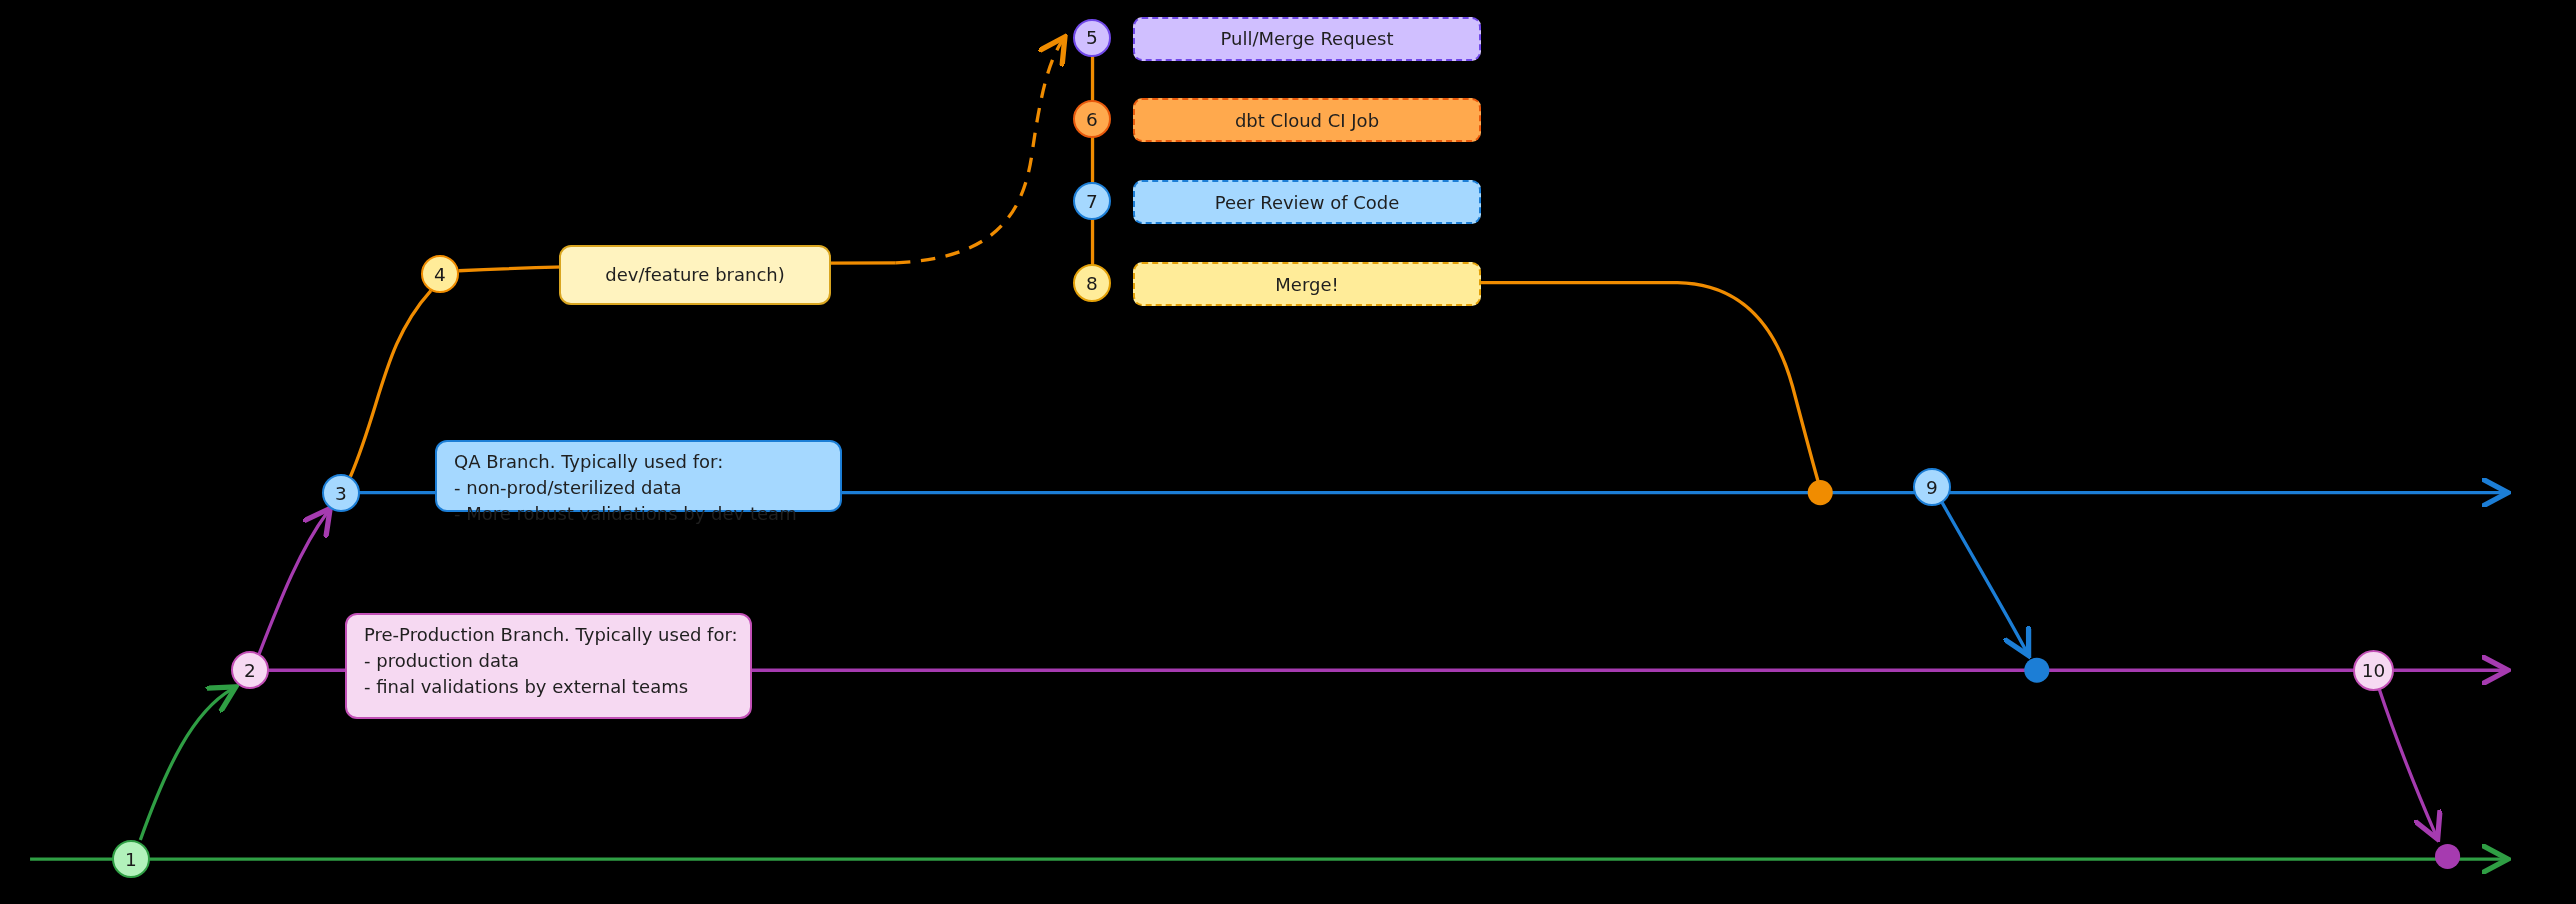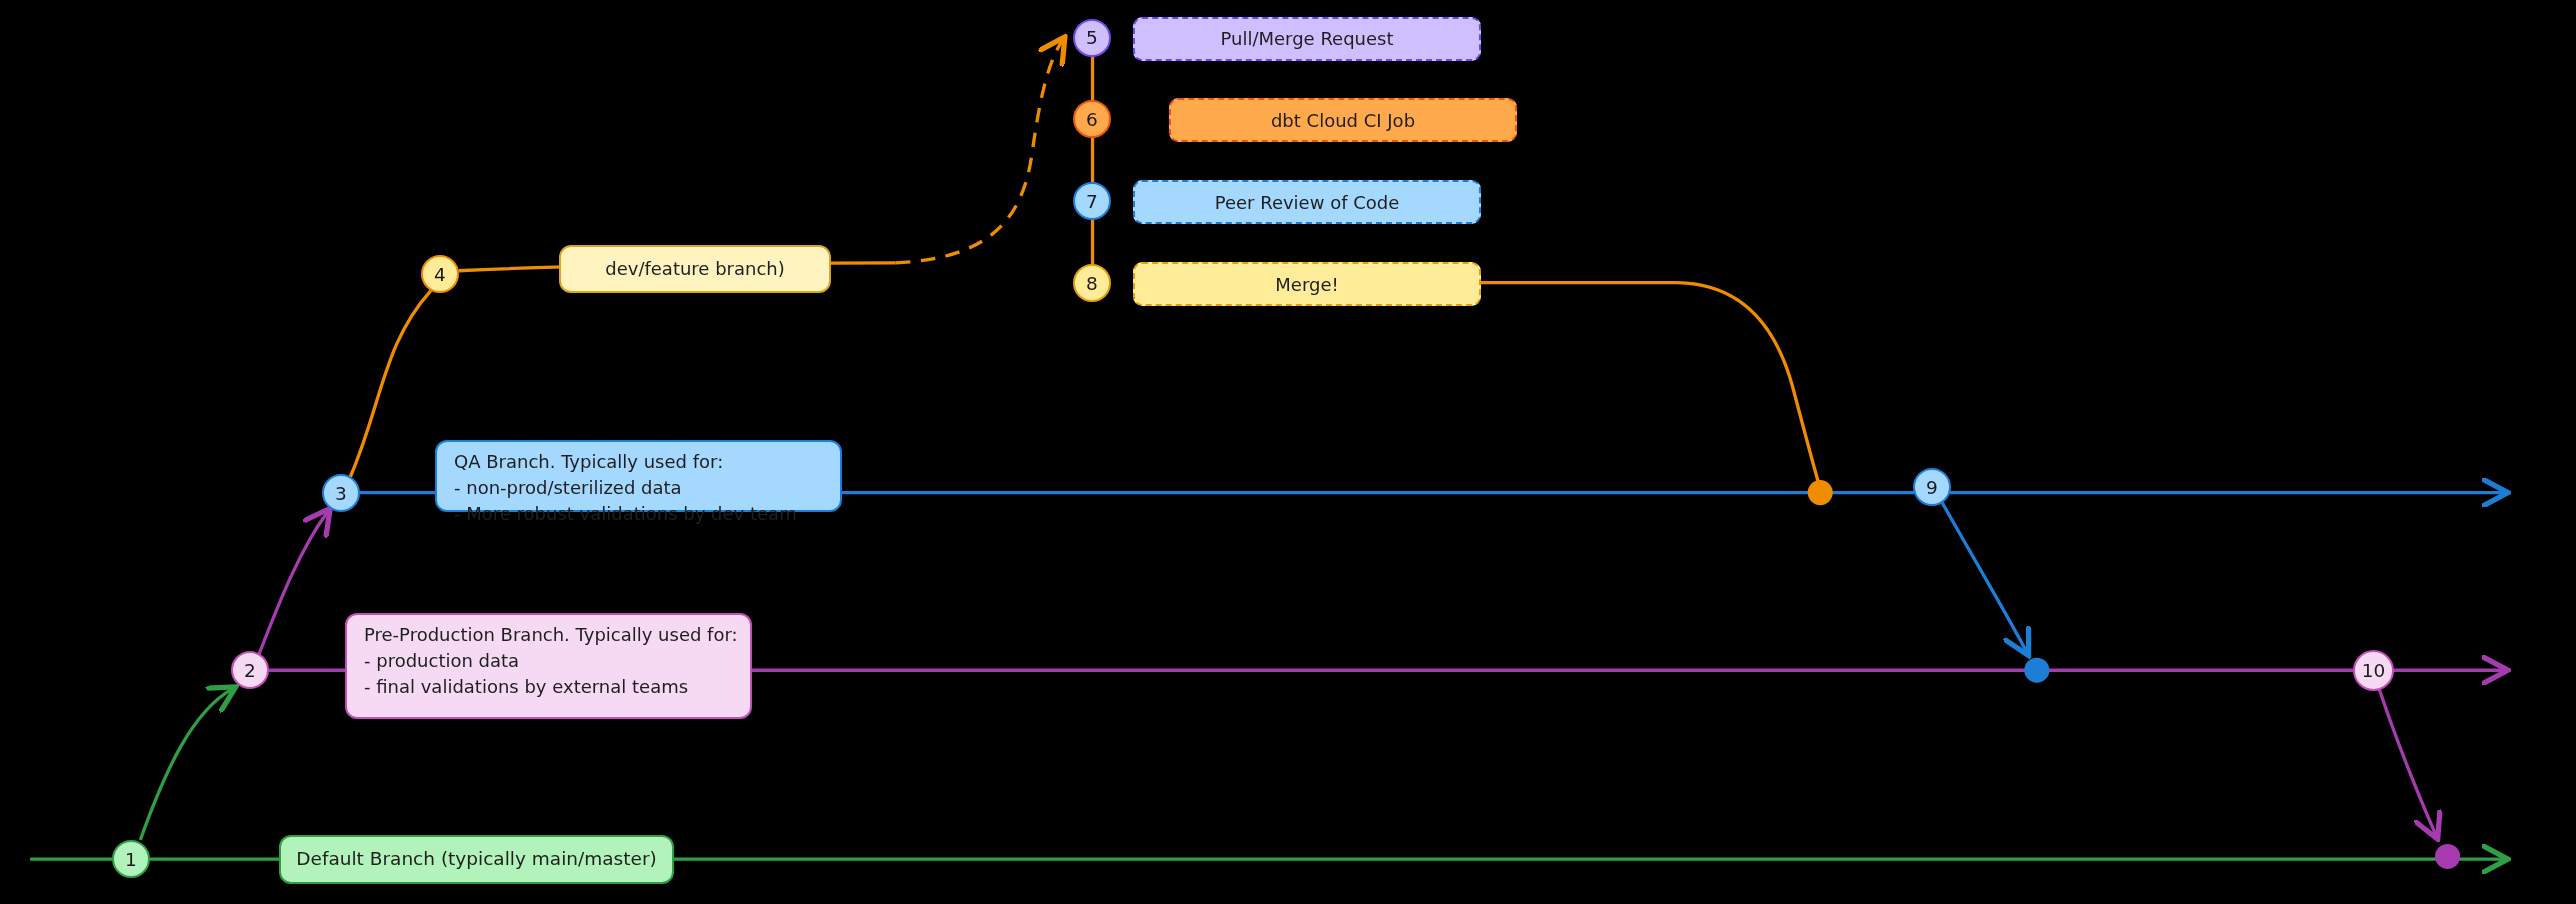--- a/index.html
+++ b/index.html
@@ -75,44 +75,41 @@
 
     <path d="M2940 760 C2988 845 3036 926 3068 986" stroke="#1c7ed6" stroke-width="5" fill="none" marker-end="url(#ab)"></path>
 
     <path d="M3602 1042 C3628 1120 3662 1204 3688 1264" stroke="#a63bb0" stroke-width="5" fill="none" marker-end="url(#ap)"></path>
 
     <circle cx="2756" cy="746" r="19" fill="#f08c00"></circle>
     <circle cx="3084" cy="1015" r="19" fill="#1c7ed6"></circle>
     <circle cx="3706" cy="1297" r="19" fill="#a63bb0"></circle>
   </svg>
 
-  <div class="box center c-green" style="left:279px;top:835px;width:395px;height:49px;font-size:18.5px;">
-    <span>Default Branch (typically main/master)</span>
-  </div>
 
   <div class="box lines c-pink" style="left:345px;top:613px;width:407px;height:106px;">
     <div class="line">Pre-Production Branch. Typically used for:</div>
     <div class="line">- production data</div>
     <div class="line">- final validations by external teams</div>
   </div>
 
   <div class="box lines c-blue" style="left:435px;top:440px;width:407px;height:72px;">
     <div class="line">QA Branch. Typically used for:</div>
     <div class="line">- non-prod/sterilized data</div>
     <div class="line">- More robust validations by dev team</div>
   </div>
 
-  <div class="box center c-paleyellow" style="left:559px;top:245px;width:272px;height:48px;">
+  <div class="box center c-paleyellow" style="left:559px;top:245px;width:272px;height:60px;">
     <span>dev/feature branch)</span>
   </div>
 
   <div class="step-box c-violet" style="top:16.5px;">
     <span>Pull/Merge Request</span>
   </div>
-  <div class="step-box c-orange" style="top:98px;margin-left:36px;">
+  <div class="step-box c-orange" style="top:98px;">
     <span>dbt Cloud CI Job</span>
   </div>
   <div class="step-box c-blue" style="top:180px;">
     <span>Peer Review of Code</span>
   </div>
   <div class="step-box c-yellow" style="top:262px;">
     <span>Merge!</span>
   </div>
 
   <div class="node c-green" style="left:112px;top:840px;">

